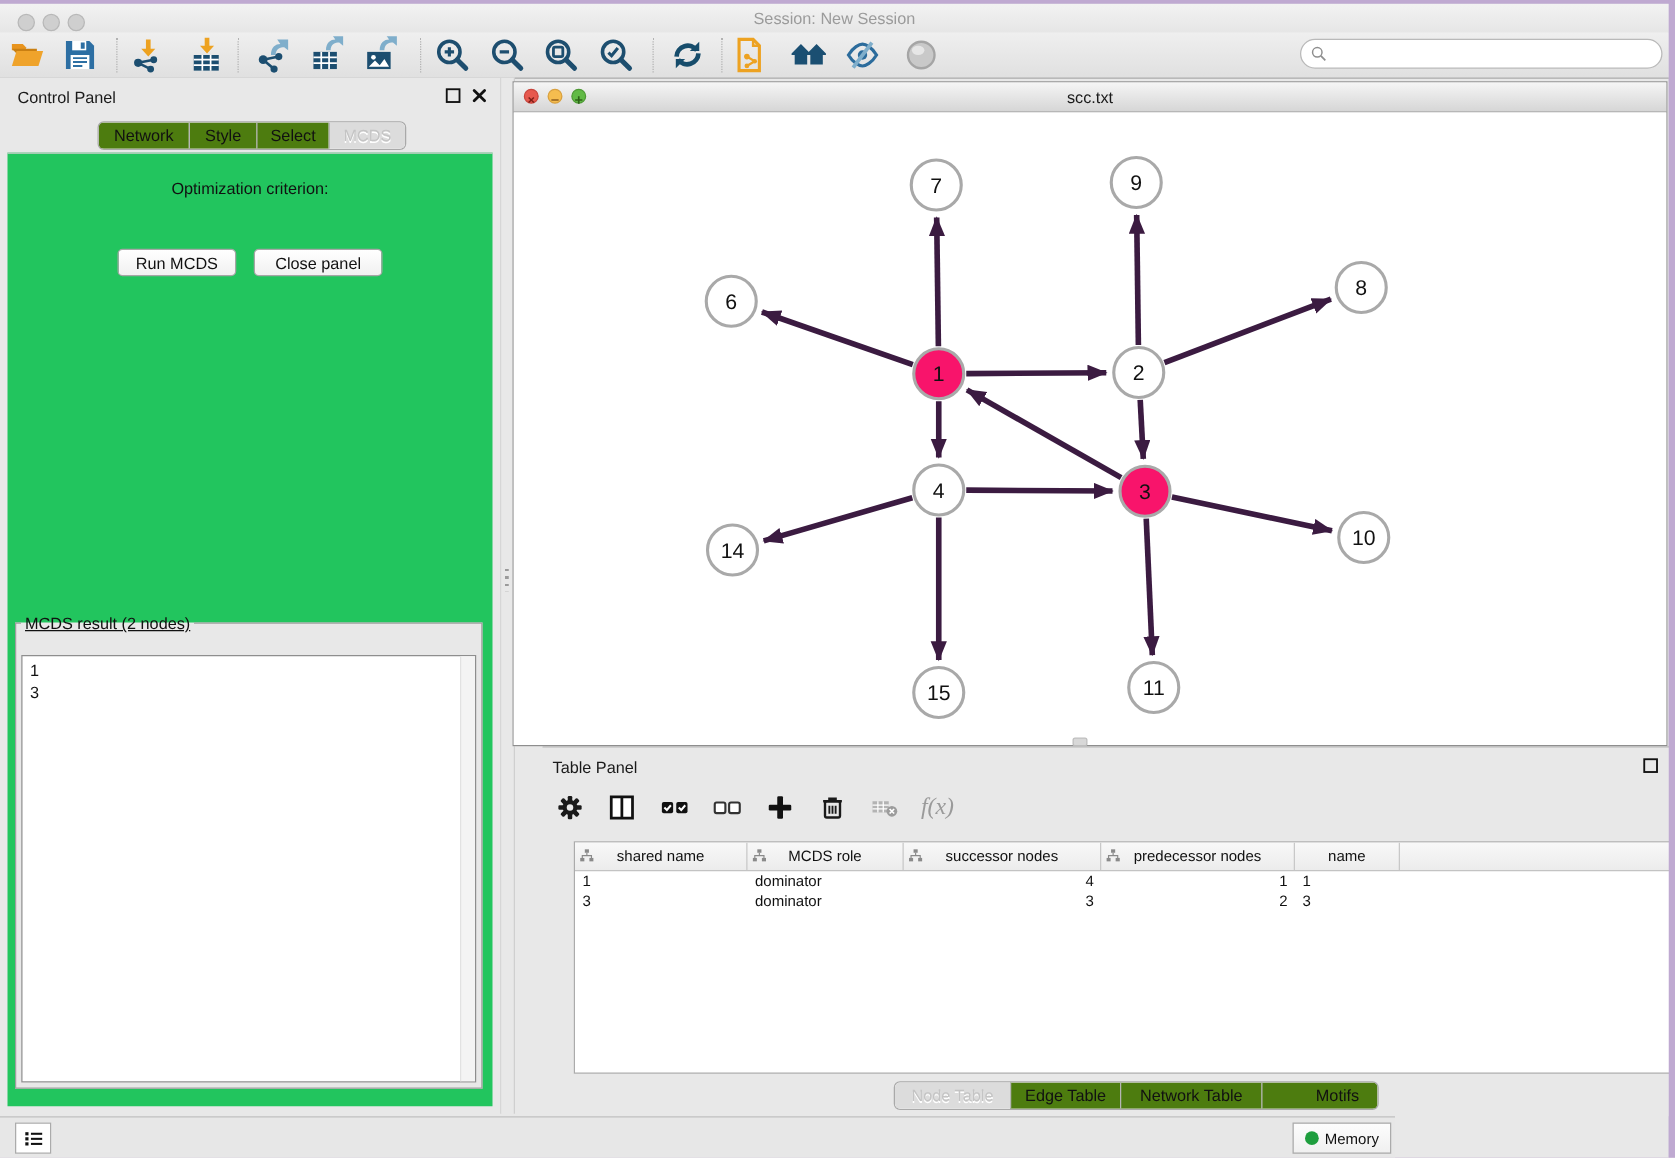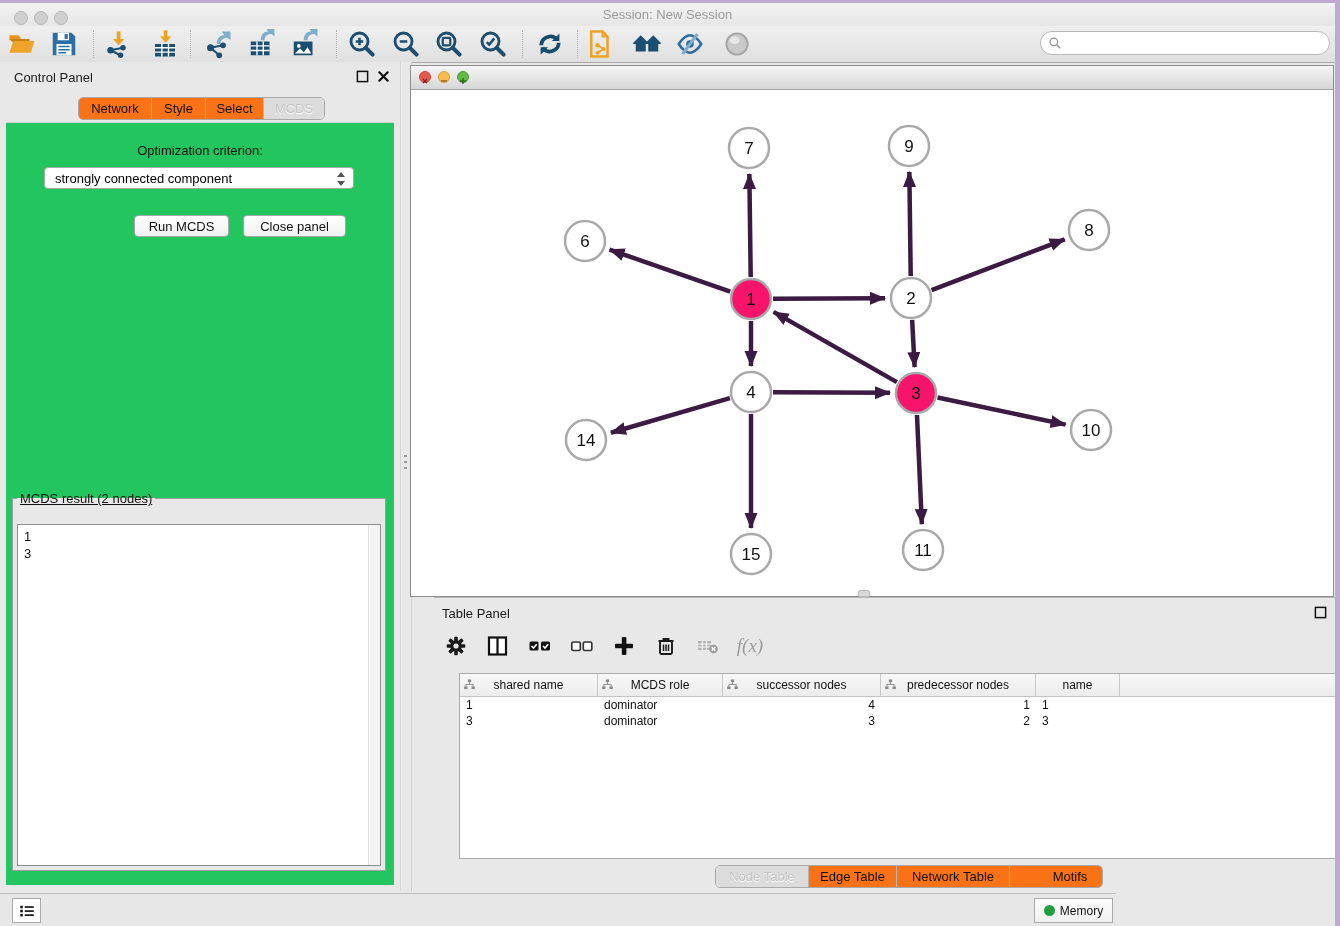--- a/index.html
+++ b/index.html
@@ -19,31 +19,31 @@
   #search-box{position:absolute;left:1040px;top:5px;width:288px;height:22px;background:#fff;border:1px solid #B9B9B9;border-radius:12px;}
   #search-box svg{position:absolute;left:7px;top:4px;width:14px;height:14px;}
 
   
   #control-panel{position:absolute;left:0;top:62px;width:400px;height:829px;background:#E8E8E8;}
   .panel-head{position:absolute;left:0;top:0;width:100%;height:30px;}
   .panel-head .pt{position:absolute;left:14px;top:8px;font-size:13px;color:#1a1a1a;}
   .wicons{position:absolute;right:10px;top:8px;display:flex;gap:8px;}
   .wicons svg{width:13px;height:13px;}
   .seg-group{display:flex;border:1px solid #A9A9A9;border-radius:5px;overflow:hidden;background:#fff;}
-  .seg-tab{height:21px;line-height:21px;text-align:center;font-size:13px;color:#111;background:#f97316;border-left:1px solid #B5B5B5;cursor:default;}
+  .seg-tab{height:21px;line-height:21px;text-align:center;font-size:13px;color:#111;background:#4d7c0f;border-left:1px solid #B5B5B5;cursor:default;}
   .seg-tab:first-child{border-left:none;}
   .seg-tab.disabled{background:#DCDCDC;color:#C4C4C4;text-shadow:0 1px 0 #fff;}
   #control-tabs{position:absolute;left:78px;top:35px;}
   #cp-body{position:absolute;left:6px;top:60px;width:388px;bottom:6px;background:#22c55e;border-top:1px solid #D0D0D0;}
   #opt-label{position:absolute;left:0;width:100%;top:20px;text-align:center;font-size:13px;color:#111;}
   #criterion{position:absolute;left:38px;top:44px;width:310px;height:22px;background:#fff;border:1px solid #A8A8A8;border-radius:4px;font-size:13px;line-height:22px;padding-left:10px;box-sizing:border-box;}
   #criterion .stepper{position:absolute;right:7px;top:3px;width:9px;height:16px;}
   #criterion .stepper:before{content:"";position:absolute;left:0;top:1px;border:4.5px solid transparent;border-bottom:5px solid #555;border-top:none;}
   #criterion .stepper:after{content:"";position:absolute;left:0;bottom:1px;border:4.5px solid transparent;border-top:5px solid #555;border-bottom:none;}
-  .cp-btn{position:absolute;top:92px;height:22px;background:linear-gradient(#FFFFFF,#F1F1F1);border:1px solid #A6A6A6;border-radius:4px;font-size:13px;font-family:"Liberation Sans",sans-serif;text-align:center;line-height:20px;color:#111;margin-left:40px;}
+  .cp-btn{position:absolute;top:76px;height:22px;background:linear-gradient(#FFFFFF,#F1F1F1);border:1px solid #A6A6A6;border-radius:4px;font-size:13px;font-family:"Liberation Sans",sans-serif;text-align:center;line-height:20px;color:#111;}
   #mcds-fieldset{position:absolute;left:6px;top:368px;right:8px;bottom:14px;border:1px solid #9E9E9E;margin:0;padding:2px;background:#E8E8E8;}
   #mcds-fieldset legend{font-size:13px;color:#111;padding:0 3px;margin-left:2px;text-decoration:underline;}
   #mcds-result-box{position:absolute;left:4px;right:4px;top:18px;bottom:4px;background:#fff;border:1px solid #8E8E8E;}
   #mcds-result-text{position:absolute;left:6px;top:3px;font-size:13px;color:#111;white-space:pre;line-height:17px;}
   #mcds-scroll{position:absolute;right:0;top:0;bottom:0;width:11px;background:#F4F4F4;border-left:1px solid #E2E2E2;}
 
   
   #v-splitter{position:absolute;left:400px;top:62px;width:10px;height:829px;background:#E8E8E8;border-left:1px solid #D6D6D6;border-right:1px solid #CFCFCF;}
   #v-splitter .grip{position:absolute;left:3px;top:393px;width:3px;height:18px;background:repeating-linear-gradient(#9a9a9a 0 2px,transparent 2px 6px);}
 
@@ -238,24 +238,20 @@
       </span>
     </div>
     <div id="control-tabs" class="seg-group">
         <div class="seg-tab" style="width: 72px;">Network</div>
         <div class="seg-tab" style="width: 53px;">Style</div>
         <div class="seg-tab" style="width: 57px;">Select</div>
         <div class="seg-tab disabled" style="width: 60px;">MCDS</div>
       </div>
     <div id="cp-body">
       <div id="opt-label">Optimization criterion:</div>
-      <div id="criterion">
-        <span>strongly connected component</span>
-        <span class="stepper"></span>
-      </div>
       <button class="cp-btn" style="left:88px;width:95px">Run MCDS</button>
       <button class="cp-btn" style="left:197px;width:103px">Close panel</button>
       <fieldset id="mcds-fieldset">
         <legend>MCDS result (2 nodes)</legend>
         <div id="mcds-result-box">
           <div id="mcds-result-text">1
 3</div>
           <div id="mcds-scroll"></div>
         </div>
       </fieldset>
@@ -273,20 +269,21 @@
             <path d="M3.5 3.5l5 5M8.5 3.5l-5 5" stroke="#7E1F17" stroke-width="1.4"></path>
           </svg></span>
       <span class="mac-light" style="left:27px;background:#F5BD4F;border:1px solid #D9A03E">
         <svg viewBox="0 0 12 12" style="width:10px;height:10px">
             <path d="M2.5 6h7" stroke="#8F5F1D" stroke-width="1.6"></path>
           </svg></span>
       <span class="mac-light" style="left:46px;background:#62BA46;border:1px solid #4E9A35">
         <svg viewBox="0 0 12 12" style="width:10px;height:10px">
             <path d="M2.5 6h7M6 2.5v7" stroke="#2E6318" stroke-width="1.6"></path>
           </svg></span>
+      <div class="title">scc.txt</div>
     </div>
     <div id="nw-canvas">
       <svg id="graph-svg" width="922" height="505">
           <defs>
             <marker id="arrow" markerUnits="userSpaceOnUse" markerWidth="20" markerHeight="16" refX="15" refY="6.5" orient="auto">
               <path d="M0,0 L16,6.5 L0,13 Z" fill="#3B1B41"></path>
             </marker>
           </defs>
           <line x1="339.7086348276299" y1="187.0019294860588" x2="338.34434065825553" y2="83.99771969829416" stroke="#3B1B41" stroke-width="4.5" marker-end="url(#arrow)"></line>
           <line x1="319.23121807335133" y1="201.7434376400866" x2="198.54492409513023" y2="159.5759373344431" stroke="#3B1B41" stroke-width="4.5" marker-end="url(#arrow)"></line>

